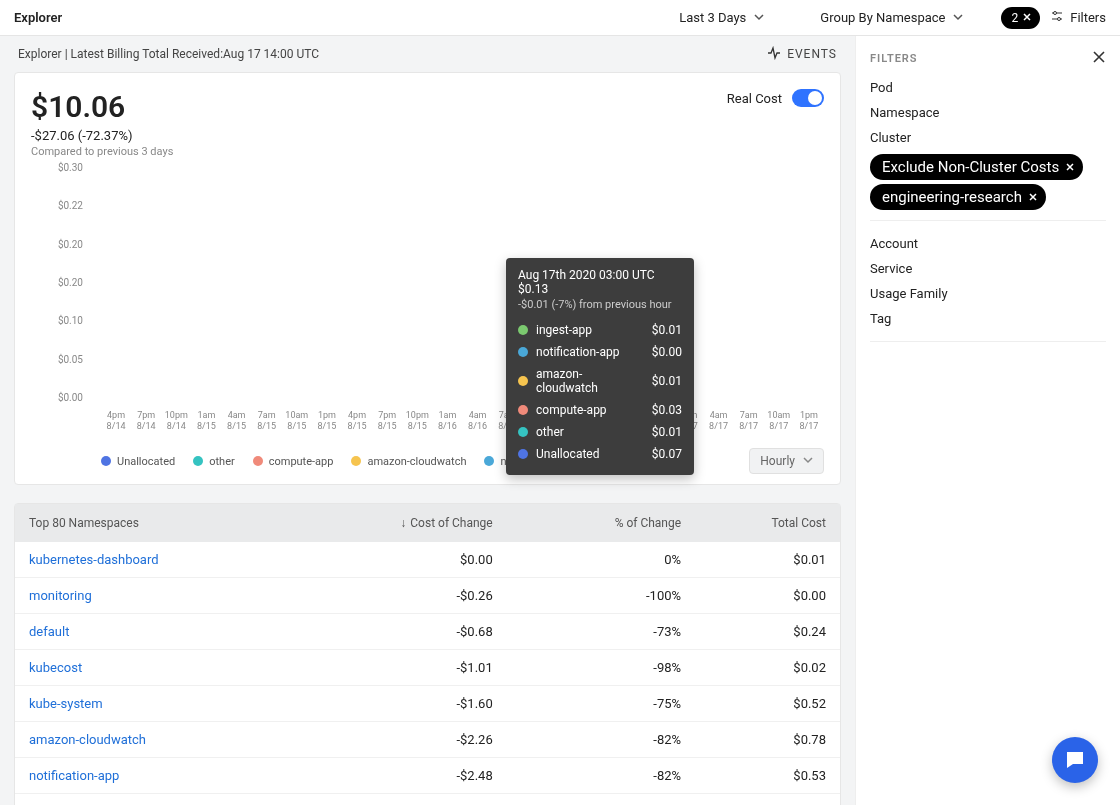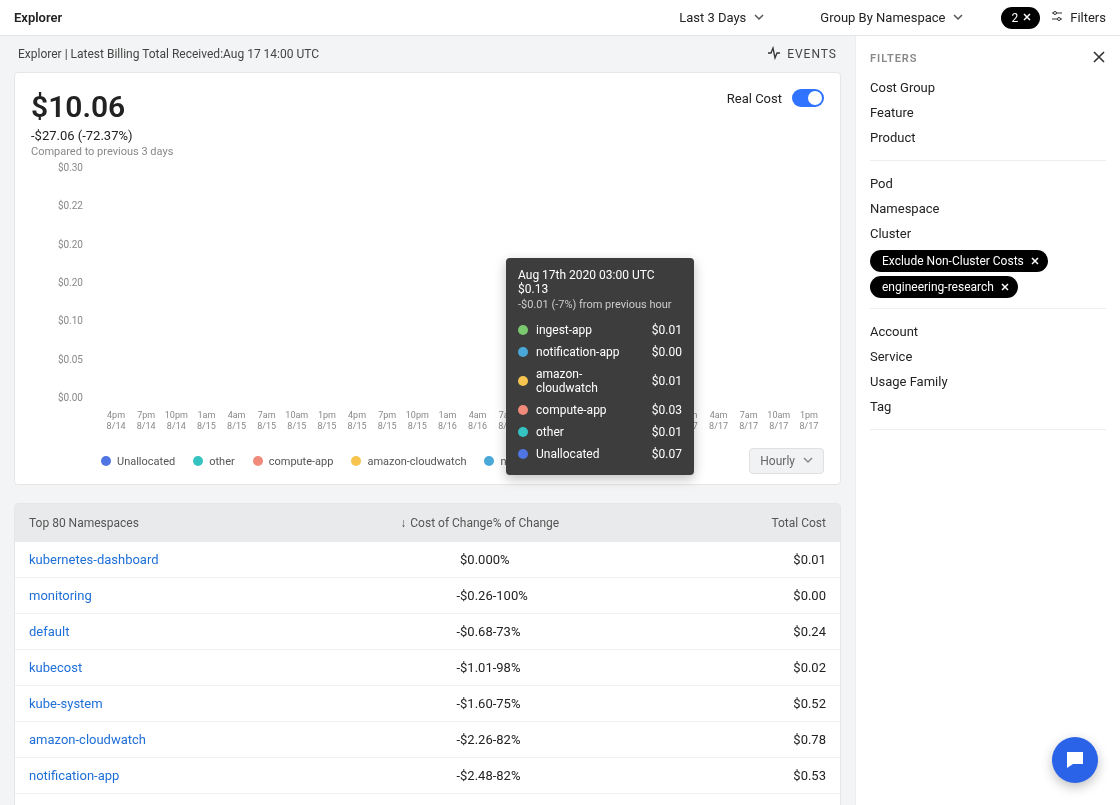--- a/index.html
+++ b/index.html
@@ -40,28 +40,28 @@
 .tooltip { position: absolute; left: 475px; top: 80px; width: 188px; background: #3d3d3d; color: #fff; border-radius: 4px; padding: 10px 12px; font-size: 12px; z-index: 10; box-shadow: 0 4px 12px rgba(0,0,0,.25); }
 .tooltip .tt-sub { font-size: 11px; color: #ccc; margin: 2px 0 8px 0; }
 .tooltip .row { display: flex; align-items: center; gap: 8px; padding: 4px 0; }
 .tooltip .row .val { margin-left: auto; }
 .tbl { background: #fff; border: 1px solid #e6e6e6; border-radius: 4px; margin: 0 14px; }
 .tbl-hdr { background: #e9eaeb; display: flex; padding: 12px 14px; font-size: 12px; color: #555; }
 .tbl-row { display: flex; padding: 10px 14px; font-size: 13px; border-bottom: 1px solid #f0f0f0; }
 .c1 { flex: 2.2; color: #1f6fd8; cursor: pointer; }
 .tbl-hdr .c1 { color: #555; cursor: default; }
 .c2 { flex: 1; text-align: right; display: flex; justify-content: flex-end; align-items: center; gap: 4px; }
-.c3 { flex: 1.3; }
+.c3 { flex: 1.3; text-align: right; }
 .c4 { flex: 1; text-align: right; }
 .side h4 { font-size: 11px; letter-spacing: 1px; color: #888; font-weight: 600; }
 .side .close { position: absolute; right: 14px; top: 14px; cursor: pointer; }
 .side .sec { padding: 10px 0; border-bottom: 1px solid #eee; }
 .side .sec:last-of-type { border-bottom: none; }
 .side .item { padding: 5px 0; cursor: pointer; }
-.chip { display: inline-flex; align-items: center; background: #000; color: #fff; border-radius: 14px; padding: 4px 8px 4px 12px; font-size: 12px; margin: 4px 4px 0 0; gap: 6px; cursor: pointer; }
+.chip { display: inline-flex; align-items: center; background: #000; color: #fff; border-radius: 14px; padding: 4px 8px 4px 12px; font-size: 15px; margin: 4px 4px 0 0; gap: 6px; cursor: pointer; }
 .chip svg { width: 10px; height: 10px; }
 .chat { position: absolute; right: 22px; bottom: 22px; width: 46px; height: 46px; border-radius: 50%; background: #2a63e8; display: flex; align-items: center; justify-content: center; cursor: pointer; box-shadow: 0 4px 12px rgba(0,0,0,0.25); }
 .chat svg { width: 24px; height: 24px; fill: #fff; }
 </style>
 </head>
 <body>
 
 <div class="topbar">
   <span class="title">Explorer</span>
   <span class="spacer"></span>
@@ -870,25 +870,20 @@
     </div>
   </div>
 
   <div class="side">
     <h4>FILTERS</h4>
     <span class="close">
       <svg width="14" height="14" viewBox="0 0 14 14">
           <path d="M2 2l10 10M12 2L2 12" stroke="#333" stroke-width="1.6"></path>
         </svg>
     </span>
-    <div class="sec" id="fg1">
-        <div class="item">Cost Group</div>
-        <div class="item">Feature</div>
-        <div class="item">Product</div>
-      </div>
     <div class="sec" id="fg2"><div class="item">Pod</div><div class="item">Namespace</div><div class="item">Cluster</div><span class="chip">Exclude Non-Cluster Costs<svg viewBox="0 0 10 10">
             <path d="M2 2l6 6M8 2l-6 6" stroke="#fff" stroke-width="1.5"></path>
           </svg></span><span class="chip">engineering-research<svg viewBox="0 0 10 10">
             <path d="M2 2l6 6M8 2l-6 6" stroke="#fff" stroke-width="1.5"></path>
           </svg></span></div>
     <div class="sec" id="fg3">
         <div class="item">Account</div>
         <div class="item">Service</div>
         <div class="item">Usage Family</div>
         <div class="item">Tag</div>

